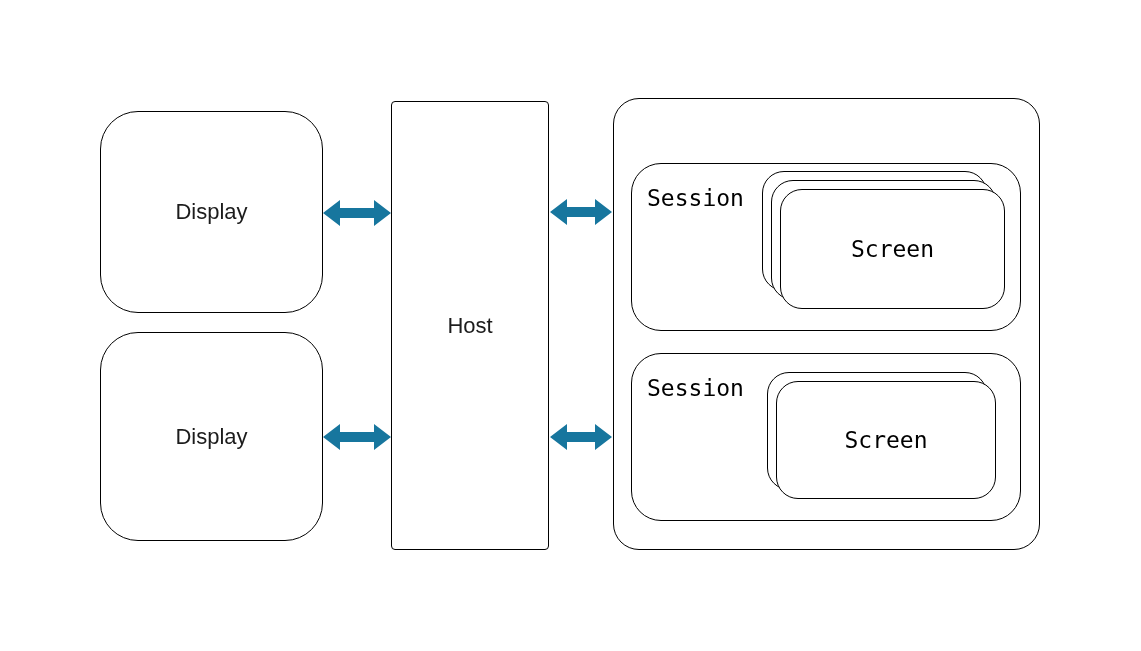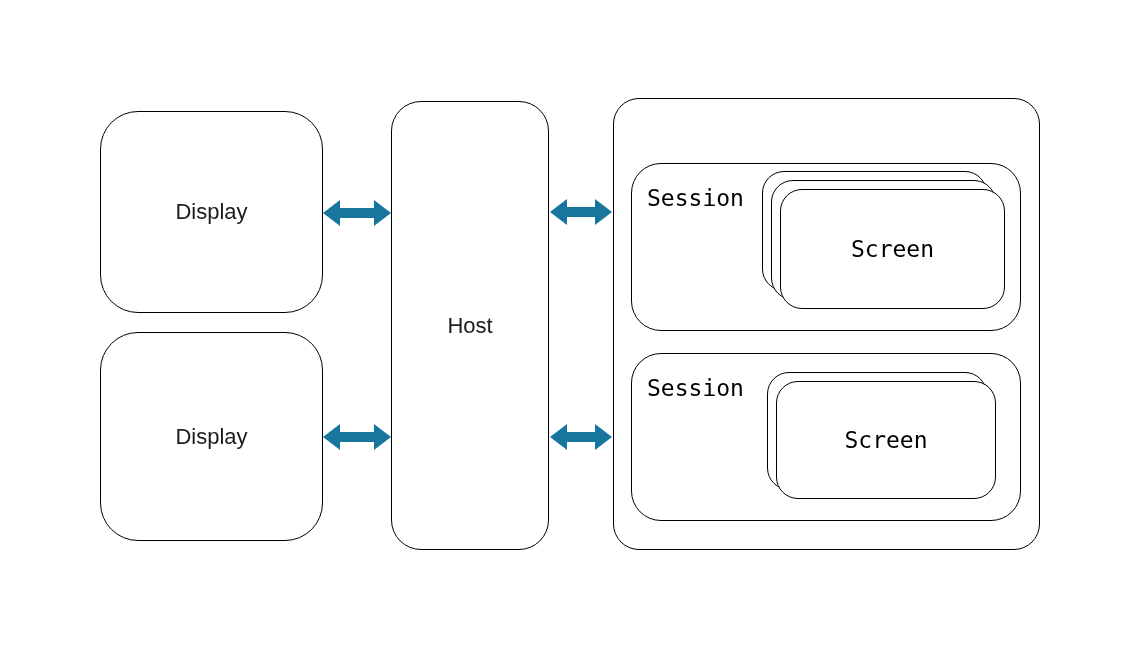--- a/index.html
+++ b/index.html
@@ -42,21 +42,21 @@
 <div class="canvas">
 
   <div class="box center" style="left:100px; top:111px; width:223px; height:202px; border-radius:38px;">
     <span class="sans-label">Display</span>
   </div>
 
   <div class="box center" style="left:100px; top:332px; width:223px; height:209px; border-radius:38px;">
     <span class="sans-label">Display</span>
   </div>
 
-  <div class="box center" style="left:391px; top:101px; width:158px; height:449px; border-radius:30px;">
+  <div class="box center" style="left:391px; top:101px; width:158px; height:449px; border-radius:4px;">
     <span class="sans-label">Host</span>
   </div>
 
   <div class="box" style="left:613px; top:98px; width:427px; height:452px; border-radius:26px;">
 
     <div class="box" style="left:17px; top:64px; width:390px; height:168px; border-radius:30px;">
       <span class="mono-label abs-label" style="left:15px; top:22px;">Session</span>
 
       <div class="box" style="left:130px; top:7px; width:225px; height:120px; border-radius:22px;"></div>
       <div class="box" style="left:139px; top:16px; width:225px; height:120px; border-radius:22px;"></div>

